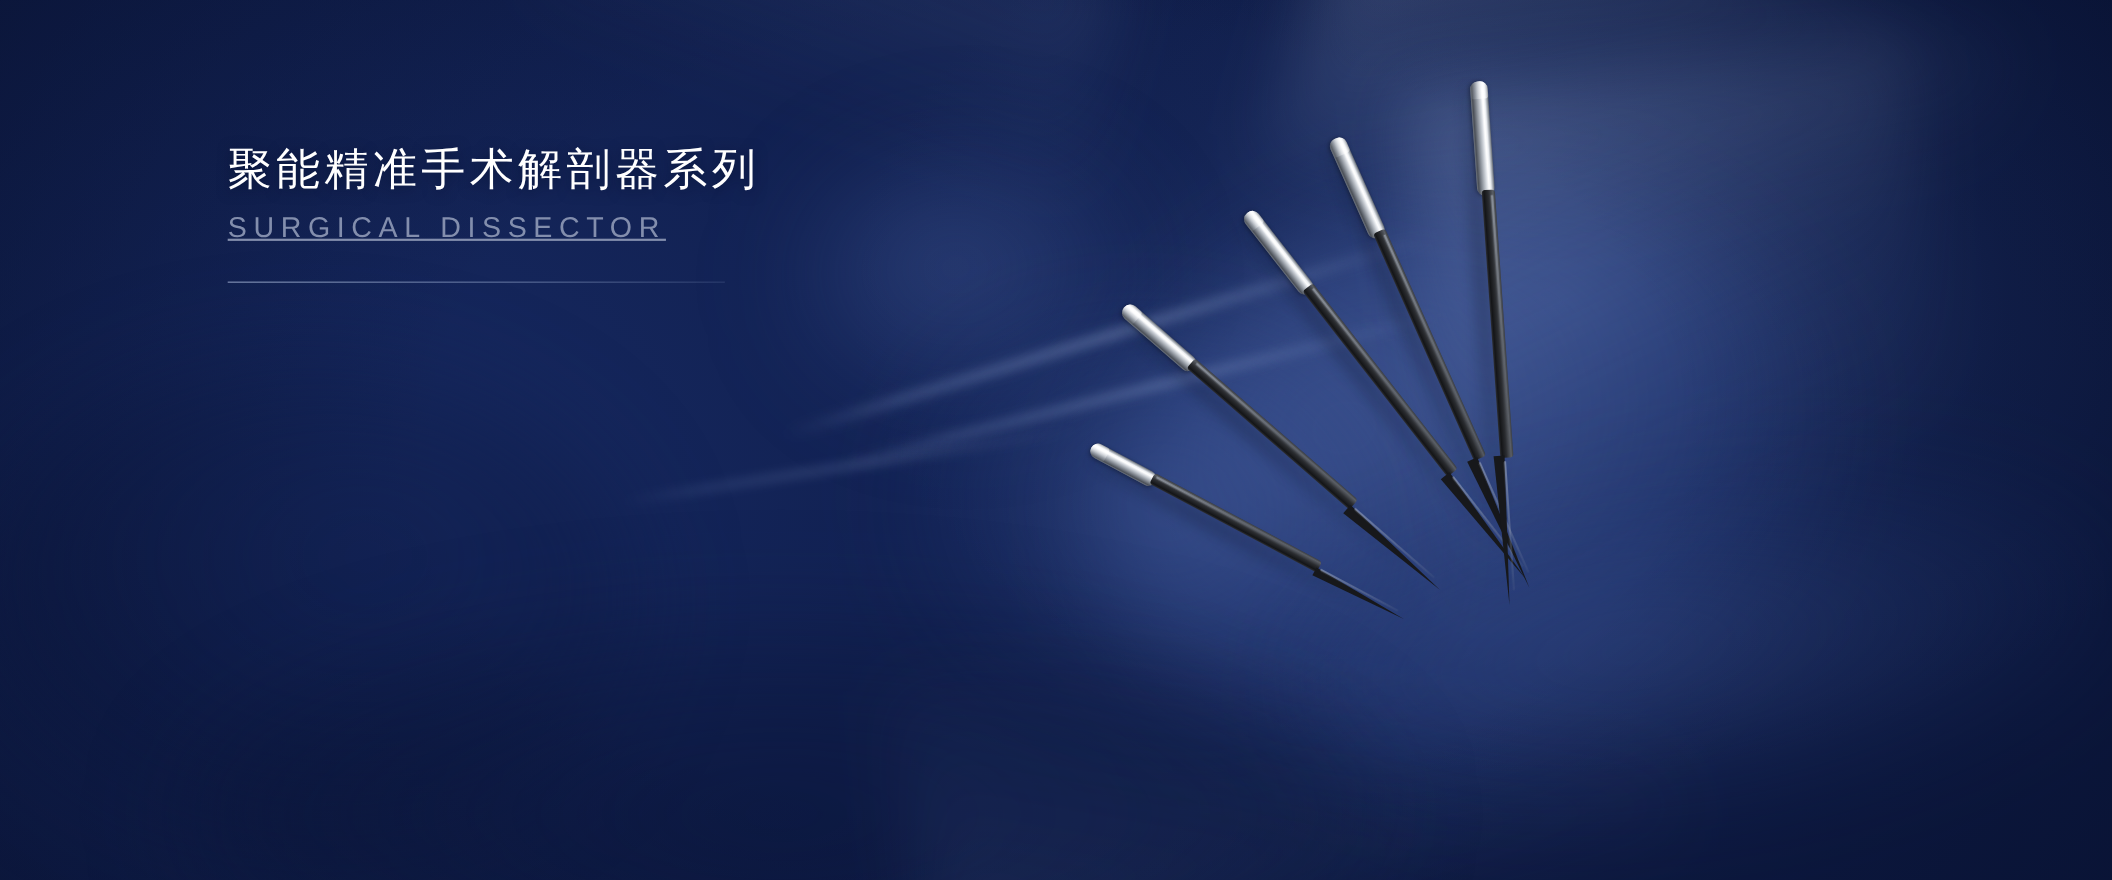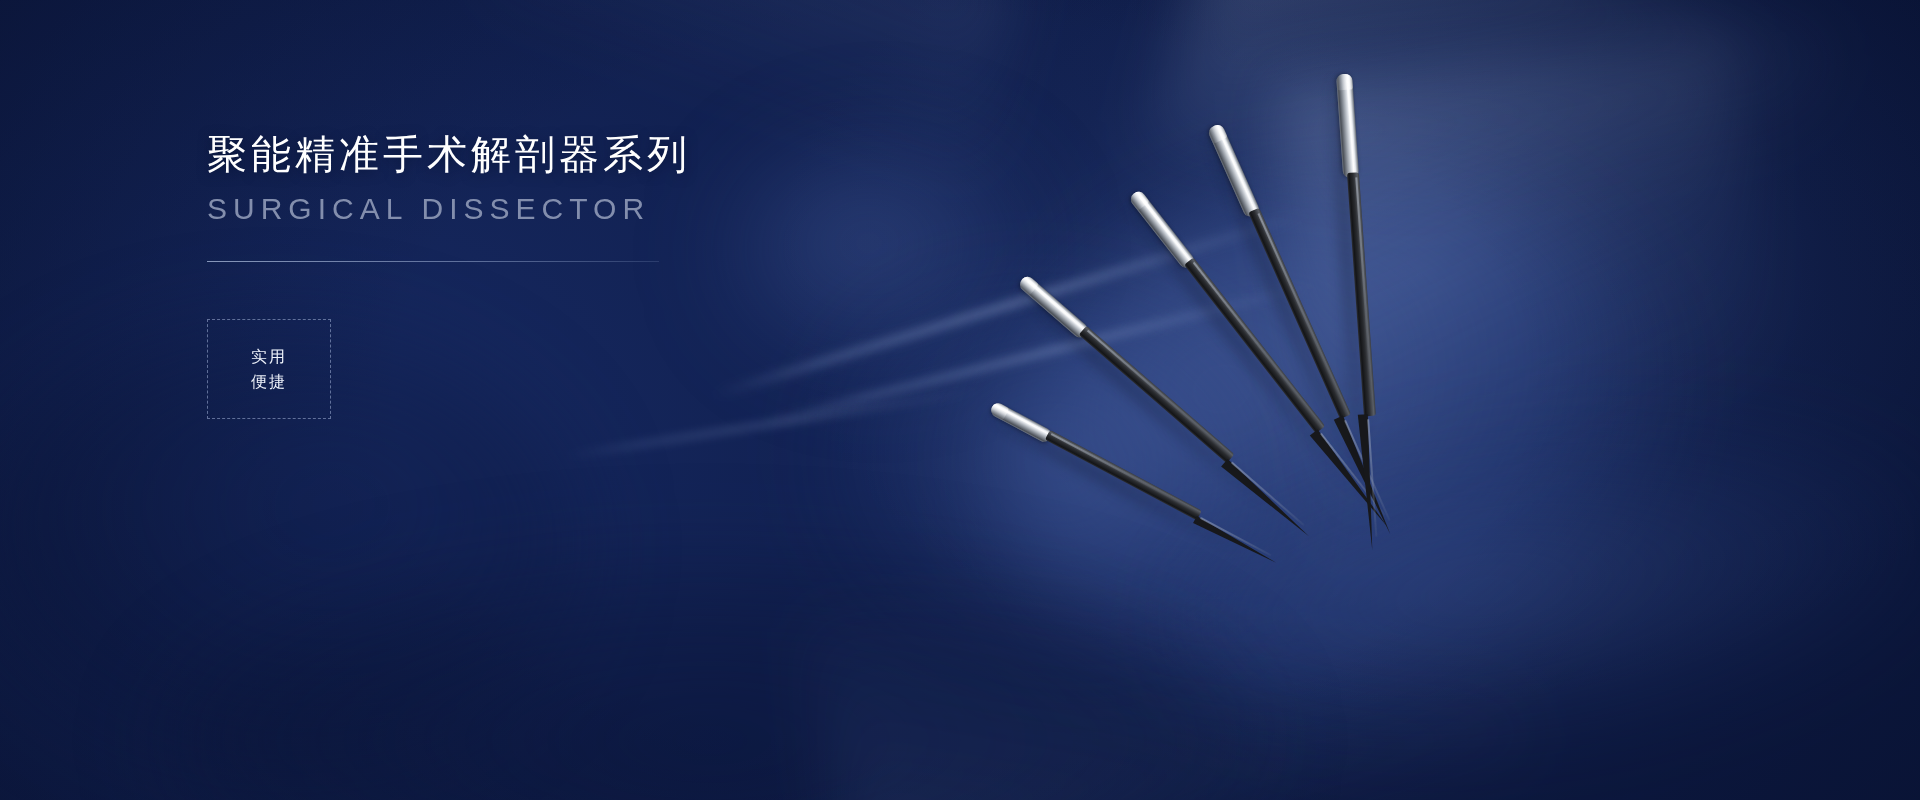--- a/index.html
+++ b/index.html
@@ -95,23 +95,24 @@
   
   .content{ position:absolute; left:207px; top:108px; width:640px; z-index:8;margin-top:21px; }
 
   .title-cn{
     font-size:40px; letter-spacing:4px; color:#ffffff; font-weight:400;
     line-height:1.25; white-space:nowrap;
     text-shadow:0 2px 12px rgba(4,12,40,.55);
   }
   .title-en{
     margin-top:12px;
-    font-size:30px; letter-spacing:6px; font-weight:400;
+    font-size:26px; letter-spacing:6px; font-weight:400;
     color:#8d98b5; line-height:1.2; white-space:nowrap;
     opacity:.92;
+    text-decoration:underline;
   }
   .divider{
     margin-top:34px;
     width:452px; height:1px;
     background:linear-gradient(90deg, rgba(168,184,216,.78) 0%, rgba(150,168,206,.55) 60%, rgba(140,160,200,.20) 100%);
   }
   .product-name{
     margin-top:32px;
     font-size:16px; letter-spacing:.8px; font-weight:700;
     color:#e8601c; white-space:nowrap;
@@ -262,23 +263,19 @@
     <div class="title-cn">聚能精准手术解剖器系列</div>
 
     <div class="title-en">SURGICAL DISSECTOR</div>
 
     <div class="divider"></div>
 
 
     <div class="features">
 
 
-      <div class="feature dim">
-        <span>实用</span>
-        <span>便捷</span>
-      </div>
 
 
     </div>
   </div>
 
   <div class="vignette"></div>
 </div>
 
 </body></html>

